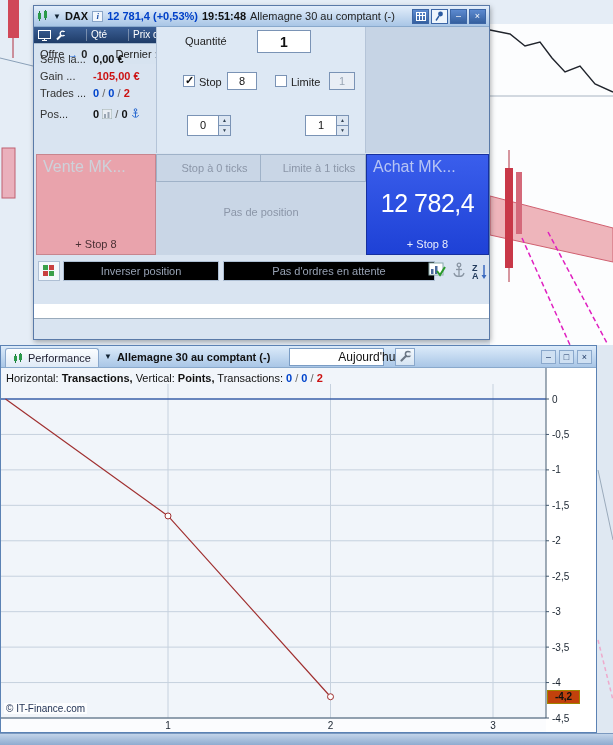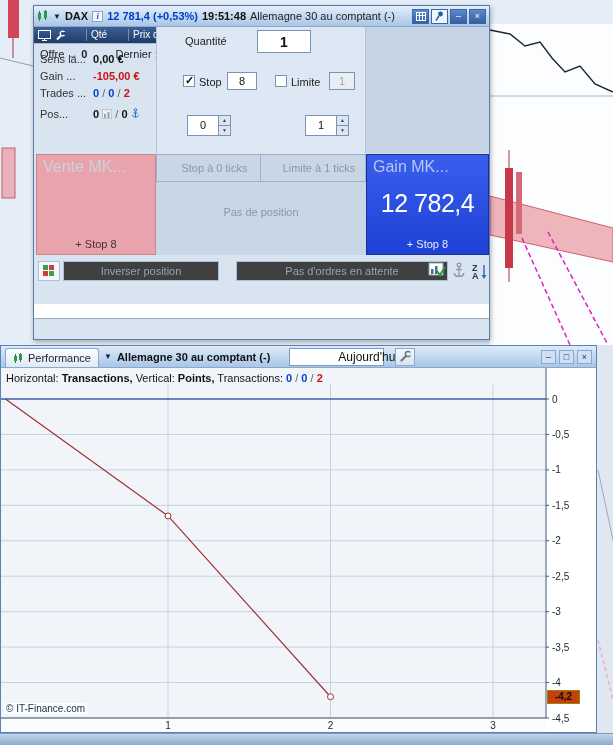--- a/index.html
+++ b/index.html
@@ -78,25 +78,25 @@
   #sell-btn .bb-note { color:#4a3034; }
   #buy-btn .bb-note { color:#e8ecfc; }
 
   #mid-zone { left:122px; top:127px; width:210px; height:101px; background:#c9d6e6; }
   .tick-cell { position:absolute; top:0; height:28px; width:105px; border:1px solid #9fb2c8;
     color:#8b96a8; font-size:11px; display:flex; align-items:center; justify-content:center; cursor:pointer;padding-left:12px; }
   #no-pos { position:absolute; left:0; right:0; top:52px; text-align:center; color:#8b96a8; font-size:11px; }
 
   
   #actions { left:0; top:228px; width:455px; height:33px; }
-  .act-btn { position:absolute; top:6px; height:20px; background:#404040; border:1px solid #aebfd4;
+  .act-btn { position:absolute; top:6px; height:20px; background:#000000; border:1px solid #aebfd4;
     color:#97a2b4; font-size:11px; display:flex; align-items:center; justify-content:center; cursor:pointer; }
   #grid-btn { left:4px; width:22px; background:#f4f8fc; }
   #reverse-btn { left:29px; width:156px; }
-  #noorders-btn { left:202px; width:212px; }
+  #noorders-btn { left:189px; width:212px; }
   .act-ico { position:absolute; top:7px; width:18px; height:18px; cursor:pointer; }
 
   
   #ptable-head { left:0; top:261px; width:455px; height:16px;
     background:linear-gradient(#3b5f95,#1f3c68); color:#fff; font-size:10px;
     display:flex; align-items:center; }
   .th { padding:0 4px; border-left:1px solid rgba(255,255,255,.35); height:12px; line-height:12px;
     white-space:nowrap; cursor:pointer; }
   .th-icons { display:flex; gap:4px; align-items:center; padding:0 4px; width:52px; border:none; }
   #ptable-body { left:0; top:277px; width:455px; height:15px; background:#fff; border-bottom:1px solid #9ab; }
@@ -264,21 +264,21 @@
       <span class="bb-note">+ Stop 8</span>
     </div>
 
     <div id="mid-zone" class="abs">
       <span class="tick-cell" style="left:0">Stop à 0 ticks</span>
       <span class="tick-cell" style="left:104px; width:106px">Limite à 1 ticks</span>
       <span id="no-pos">Pas de position</span>
     </div>
 
     <div id="buy-btn" class="big-btn">
-      <span class="bb-label">Gain MK...</span>
+      <span class="bb-label">Achat MK...</span>
       <span class="bb-price">12 782,4</span>
       <span class="bb-note">+ Stop 8</span>
     </div>
 
     <div id="actions" class="abs">
       <span id="grid-btn" class="act-btn">
         <svg width="12" height="12">
           <rect x="0" y="0" width="5" height="5" fill="#3aa04a"></rect>
             <rect x="6" y="0" width="5" height="5" fill="#c84040"></rect>
           <rect x="0" y="6" width="5" height="5" fill="#c84040"></rect>

